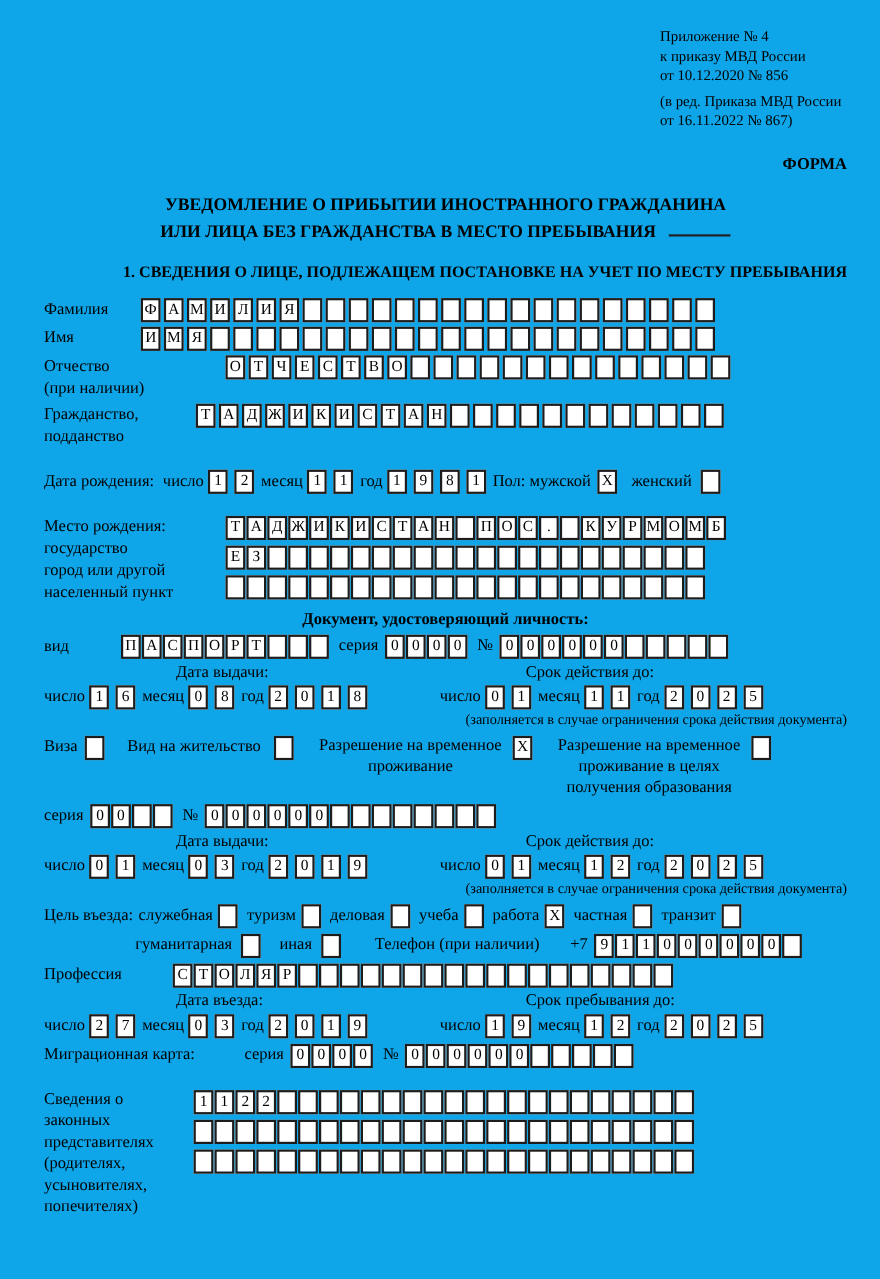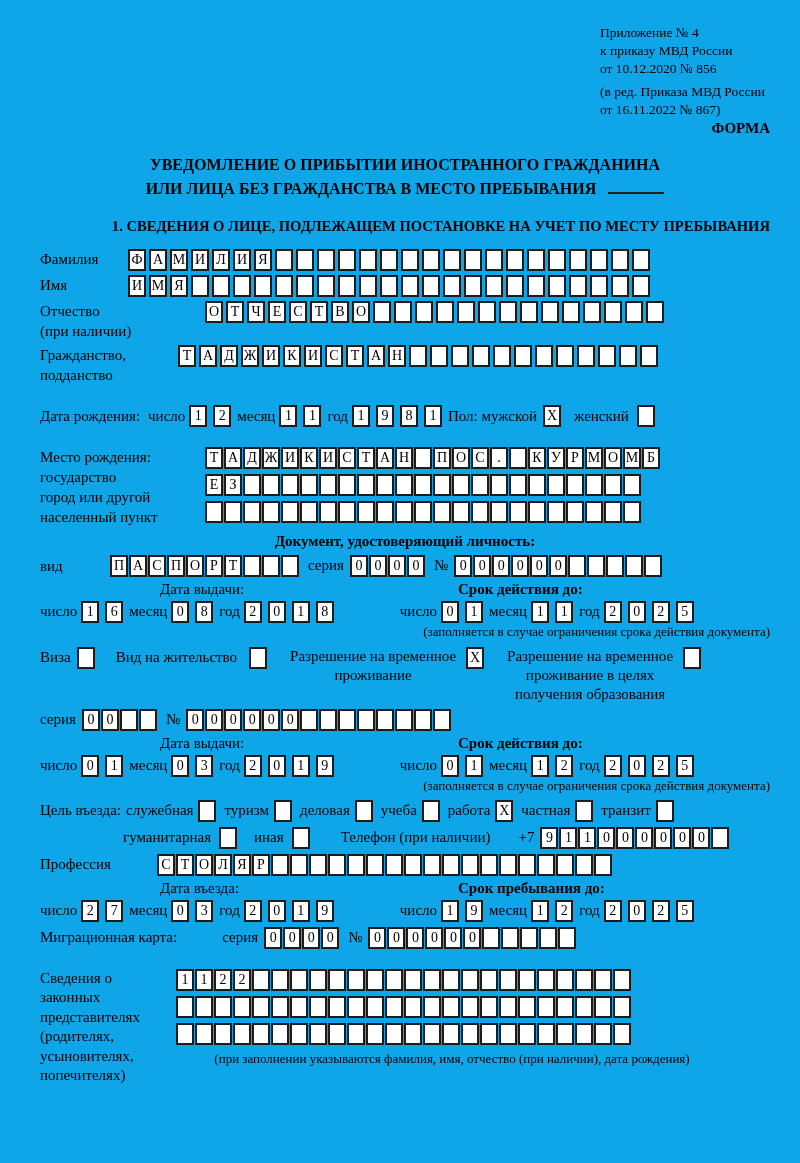--- a/index.html
+++ b/index.html
@@ -9,21 +9,21 @@
     width: 800px; height: 1163px;
     background: #0ea5e9; color: #000;
     font-family: "Liberation Serif", "DejaVu Serif", serif;
     font-size: 15px; line-height: 1.3;
     padding: 24px 30px 0 40px;
     overflow: hidden;
   }
   
   .refblock { width: 170px; margin-left: auto; font-size: 13.5px; line-height: 18px; }
   .refblock .amend { margin-top: 5px; }
-  .forma { text-align: right; font-weight: bold; margin-top: 0; font-size: 15px; }
+  .forma { text-align: right; font-weight: bold; margin-top: 22px; font-size: 15px; }
   .title { text-align: center; font-weight: bold; font-size: 16px; line-height: 24px; margin-top: 14px; }
   .blankline { display: inline-block; width: 56px; border-bottom: 2px solid #222; margin-left: 12px; }
   .sect { text-align: right; font-weight: bold; font-size: 14.6px; margin-top: 16px; white-space: nowrap; }
 
   
   .cells { display: inline-flex; flex: none; align-items: center; }
   .cell {
     display: inline-flex; flex: none; align-items: center; justify-content: center;
     width: 18px; height: 22px; border: 2px solid #1c1c1c; margin-right: 3px;
     font-size: 14px; background: #fff;
@@ -40,21 +40,21 @@
   .w70 { width: 70px; } .w88 { width: 88px; } .w117 { width: 117px; } .w136 { width: 136px; } .w138 { width: 138px; } .w165 { width: 165px; }
   .col { display: flex; flex-direction: column; }
   .mb5 { margin-bottom: 5px; }
   .mr4 { margin-right: 4px; } .mr6 { margin-right: 6px; } .mr8 { margin-right: 8px; } .ml6 { margin-left: 6px; } .ml8 { margin-left: 8px; }
   .ml10 { margin-left: 10px; } .ml12 { margin-left: 12px; } .ml14 { margin-left: 14px; }
   .ml18 { margin-left: 18px; } .ml20 { margin-left: 20px; } .ml45 { margin-left: 45px; }
   .ml60 { margin-left: 60px; } .ml83 { margin-left: 83px; } .ml28 { margin-left: 28px; }
   .center-b { text-align: center; font-weight: bold; margin-top: 5px; }
   .dhead { position: relative; height: 19px; margin-top: 3px; }
   .dhead span { position: absolute; top: 0; white-space: nowrap; }
-  .dh-left { left: 120px; } .dh-right { left: 418px; font-weight: bold; }
+  .dh-left { left: 120px; } .dh-right { left: 438px; }
   .note-r { text-align: right; font-size: 13px; margin-top: 1px; }
   .para { margin-top: 6px; line-height: 24px; }
   .ctr { text-align: center; line-height: 19px; flex: none; }
   .purpose { column-gap: 5px; }
   .note-c { font-size: 13px; margin-top: 6px; text-align: center; width: 552px; }
   .nowrap { white-space: nowrap; }
 </style>
 </head>
 <body>
 
@@ -736,17 +736,16 @@
           <span class="cell"></span>
           <span class="cell"></span>
           <span class="cell"></span>
           <span class="cell"></span>
           <span class="cell"></span>
           <span class="cell"></span>
           <span class="cell"></span>
           <span class="cell"></span>
           <span class="cell"></span>
         </span>
-      <div class="note-c">(при заполнении указываются фамилия, имя, отчество (при наличии), дата рождения)</div>
     </div>
   </div>
 
 </div>
 
 </body></html>

